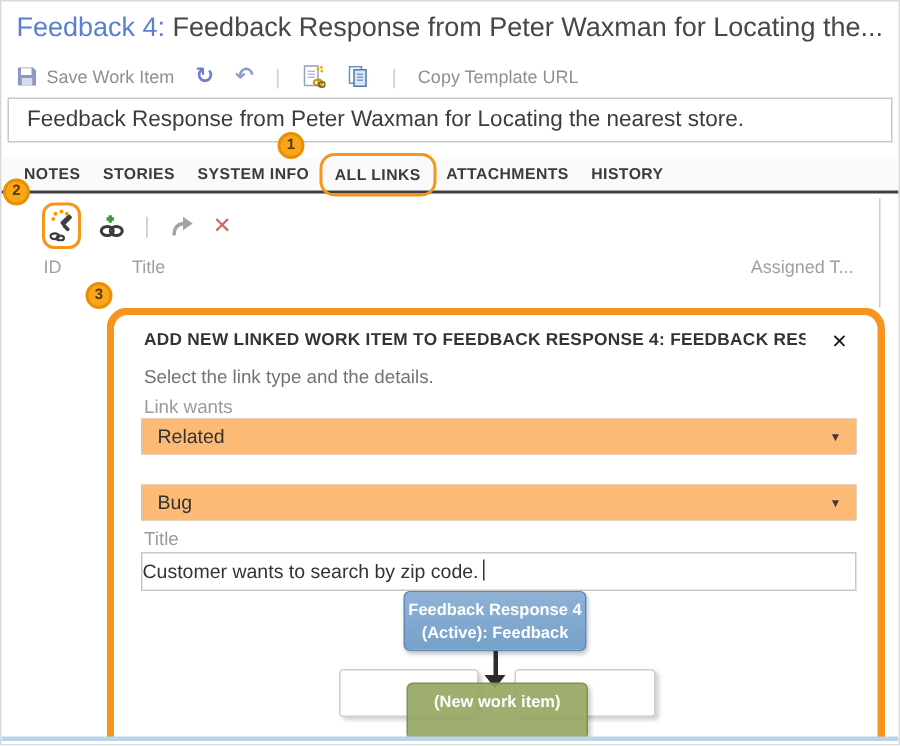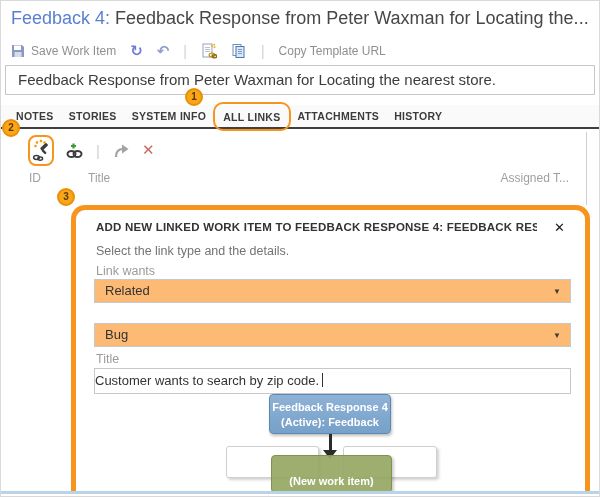--- a/index.html
+++ b/index.html
@@ -119,21 +119,21 @@
   .diagram-empty {
     position:absolute; top:236px; height:32px; background:#fff;
     border:1px solid #cfcfcf; border-radius:3px; box-shadow:2px 2px 3px rgba(0,0,0,.18);
   }
   .empty-left { left:150px; width:93px; }
   .empty-right { left:267px; width:94px; }
   .diagram-new {
     position:absolute; left:195px; top:245px; width:121px; height:38px;
     background:rgba(150,167,98,.92); border:1px solid #7e9350; border-radius:4px;
     box-shadow:2px 2px 3px rgba(0,0,0,.2);
-    color:#fff; font-size:11px; font-weight:bold; text-align:center; padding-top:19px;
+    color:#fff; font-size:11px; font-weight:bold; text-align:center; padding-top:6px;
   }
 
   .bottom-line { position:absolute; left:0; right:0; bottom:2px; height:3px; background:#b9d3e8; z-index:40; }
 </style>
 </head>
 <body>
 
 <div class="screen">
 
   <div class="page-title">

